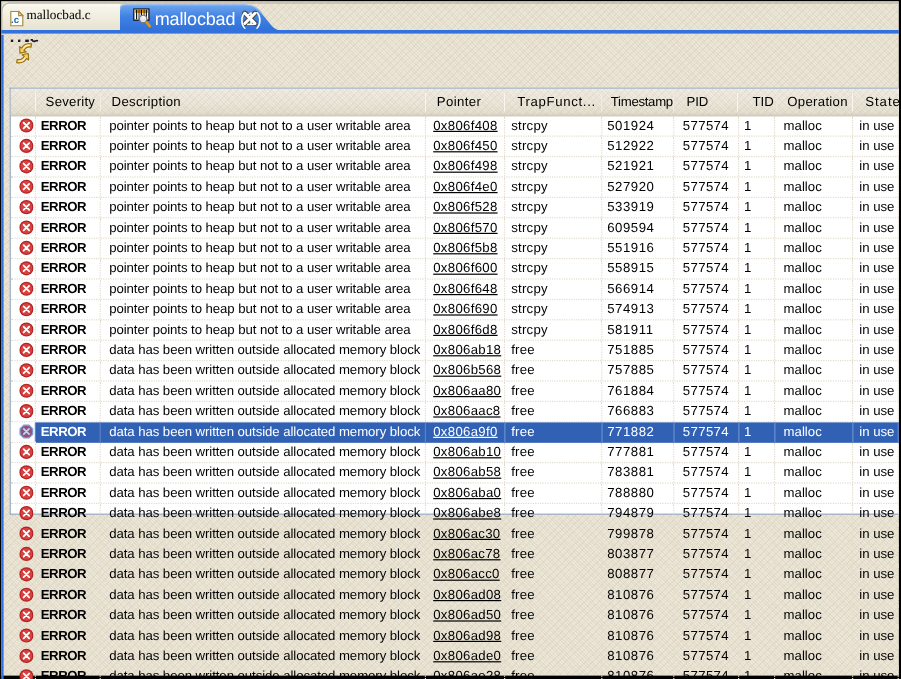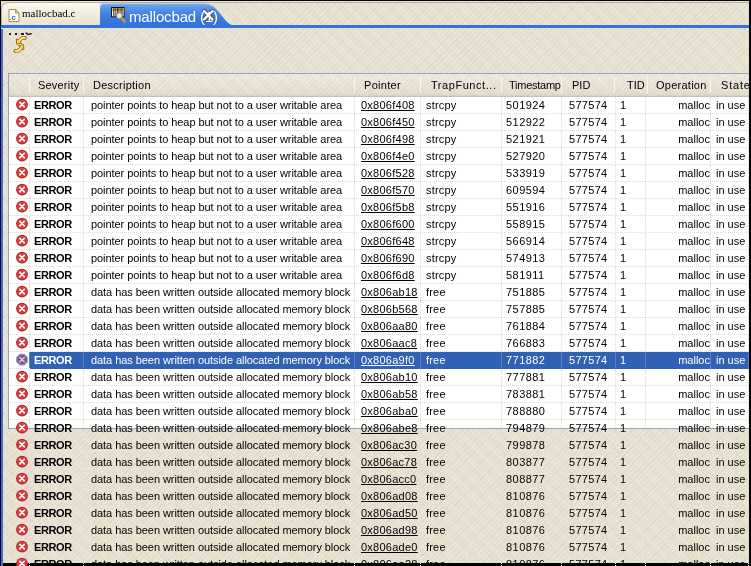--- a/index.html
+++ b/index.html
@@ -31,21 +31,21 @@
     repeating-linear-gradient(-45deg, rgba(180,156,138,0.10) 0 1px, rgba(0,0,0,0) 1px 4px),
     linear-gradient(180deg,#f1eee4 0%, #ece8db 55%, #e6e2d2 90%, #dad5c4 100%);
   border-bottom:1px solid #c6c1b2; }
 #thead .h { position:absolute; top:0; height:23px; line-height:23px; white-space:nowrap; overflow:hidden; color:#000; }
 #thead .hsep { position:absolute; top:3px; height:16px; width:1px; background:#cbc6b7; border-right:1px solid #f8f6ee; }
 #tbody { position:relative; width:100%; }
 .row { position:relative; display:flex; width:740px; height:17px; line-height:16px; border-bottom:1px dotted #e3dccb; }
 .row .c { height:16px; overflow:hidden; white-space:nowrap; border-right:1px dotted #e3dccb; }
 .c0 { width:21px; } .c1 { width:54px; padding-left:4px; letter-spacing:-0.4px;font-weight:bold; } .c2 { width:271px; padding-left:7px; letter-spacing:-0.06px; }
 .c3 { width:66px; padding-left:6px; letter-spacing:0.25px;text-decoration:underline; } .c4 { width:81px; padding-left:5px; letter-spacing:0.2px; } .c5 { width:60px; padding-left:4px; letter-spacing:0.45px; }
-.c6 { width:54px; padding-left:7px; letter-spacing:0.3px; } .c7 { width:30px; padding-left:4px; } .c8 { width:65px; padding-left:7px;text-align:right; }
+.c6 { width:54px; padding-left:7px; letter-spacing:0.3px; } .c7 { width:30px; padding-left:4px; } .c8 { width:65px; padding-left:7px; }
 .c9 { width:38px; padding-left:5px; border-right:none; }
 .ei { position:relative; left:7px; top:1px; }
 .row.sel .c { background:#3161b5; color:#fff; border-right:1px solid #5c82c6; height:17px; margin-bottom:-1px; }
 .row.sel .c0 { background:#fff; height:16px; margin-bottom:0; }
 .row.partial { height:5px; overflow:hidden; border-bottom:none; }
 </style></head>
 <body>
 <div id="frame">
   <div id="tabbar">
     <div class="topline"></div>

